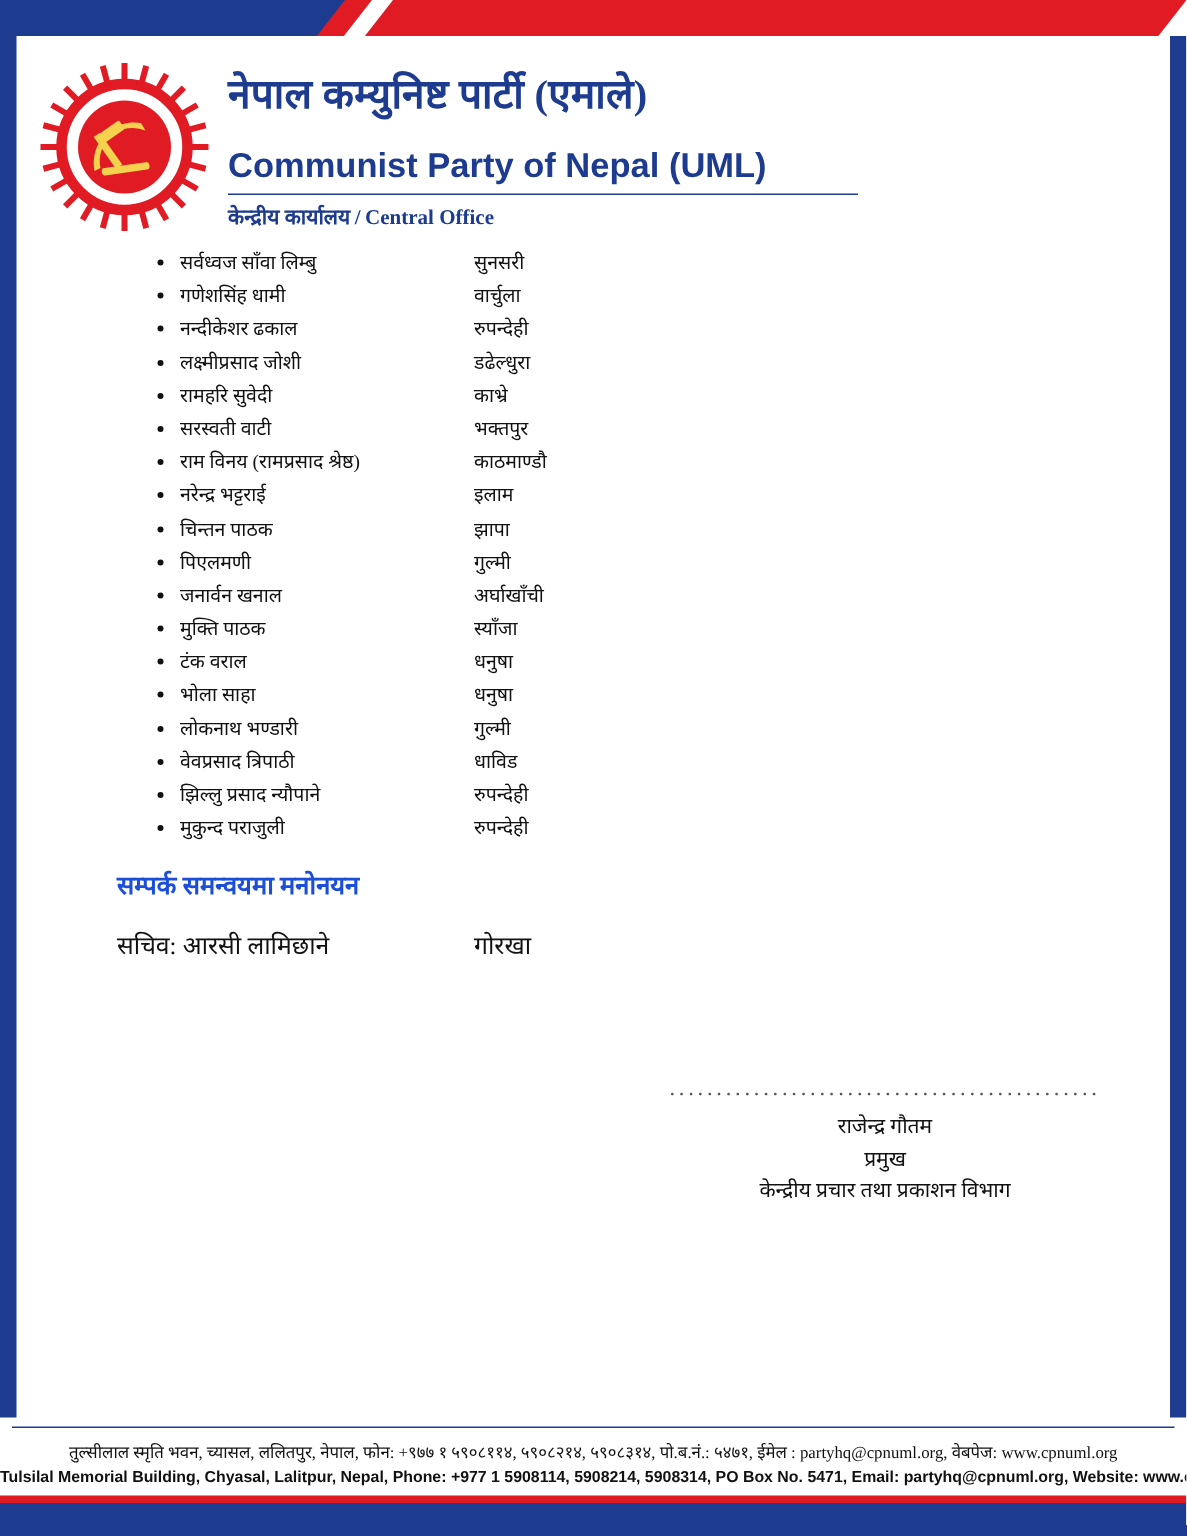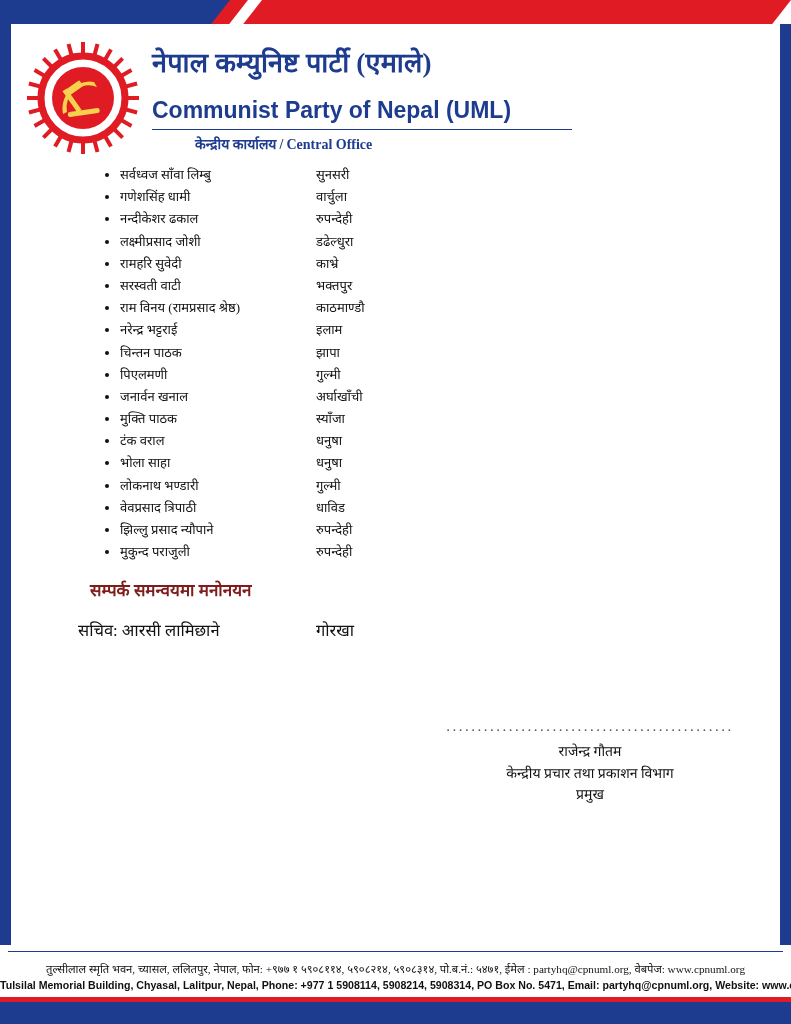--- a/index.html
+++ b/index.html
@@ -112,21 +112,20 @@
     width: 420px;
     border-top: 1px solid #1d3c8f;
   }
   .org-sub {
     margin-top: 4px;
     font-family: "Liberation Serif", serif;
     font-size: 14px;
     font-weight: bold;
     color: #1d3c8f;
     white-space: nowrap;
-    margin-left: 43px;
   }
   .org-sub .sep { padding: 0 3px; color: #1d3c8f; }
 
   
   .content {
     position: absolute;
     left: 78px;
     top: 168px;
     width: 640px;
   }
@@ -153,23 +152,23 @@
   }
   .dist {
     white-space: nowrap;
     text-align: right;
   }
 
   .section-title {
     font-family: "Liberation Serif", serif;
     font-size: 17px;
     font-weight: bold;
-    color: #7f1d1d;
+    color: #1d4ed8;
     margin-top: 20px;
-    margin-left: 12px;
+    margin-left: 0px;
   }
   .contact-row {
     display: flex;
     align-items: baseline;
     font-family: "Liberation Serif", serif;
     font-size: 16.5px;
     color: #111111;
     margin-top: 17px;
   }
   .contact-row .nm { width: 238px; flex: 0 0 238px; }
@@ -434,22 +433,22 @@
 
     <div class="contact-row">
       <span class="nm">सचिव: आरसी लामिछाने</span>
       <span class="dist">गोरखा</span>
     </div>
   </div>
 
   <div class="signature">
     <div class="sig-dots">..............................................</div>
     <div class="sig-line">राजेन्द्र गौतम</div>
+    <div class="sig-line">प्रमुख</div>
     <div class="sig-line">केन्द्रीय प्रचार तथा प्रकाशन विभाग</div>
-    <div class="sig-line">प्रमुख</div>
   </div>
 
   <div class="footer-bar">
     <div class="footer-rule"></div>
     <div class="footer-text">
       <div class="footer-line">तुल्सीलाल स्मृति भवन, च्यासल, ललितपुर, नेपाल, फोन: +९७७ १ ५९०८११४, ५९०८२१४, ५९०८३१४, पो.ब.नं.: ५४७१, ईमेल :  partyhq@cpnuml.org,  वेबपेज: www.cpnuml.org</div>
       <div class="footer-line en">Tulsilal Memorial Building, Chyasal, Lalitpur, Nepal, Phone: +977 1 5908114, 5908214, 5908314, PO Box No. 5471, Email: partyhq@cpnuml.org, Website: www.cpnuml.org</div>
     </div>
     <div class="footer-red"></div>
     <div class="footer-blue"></div>

